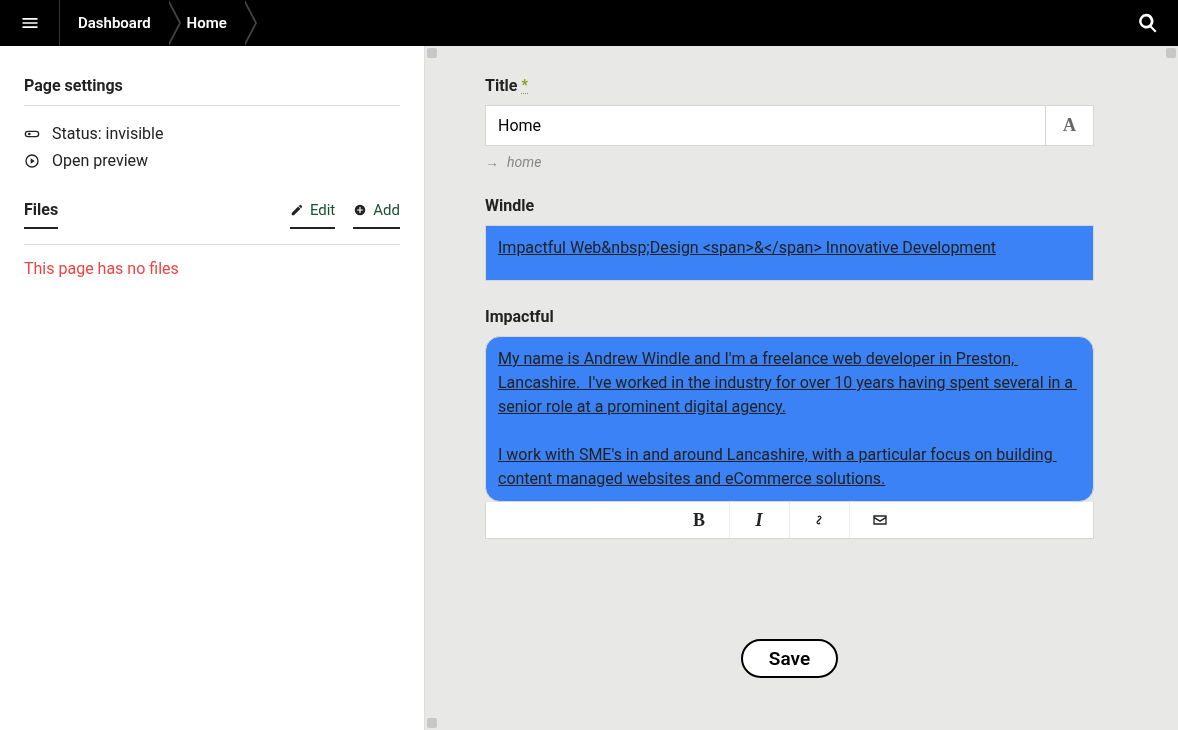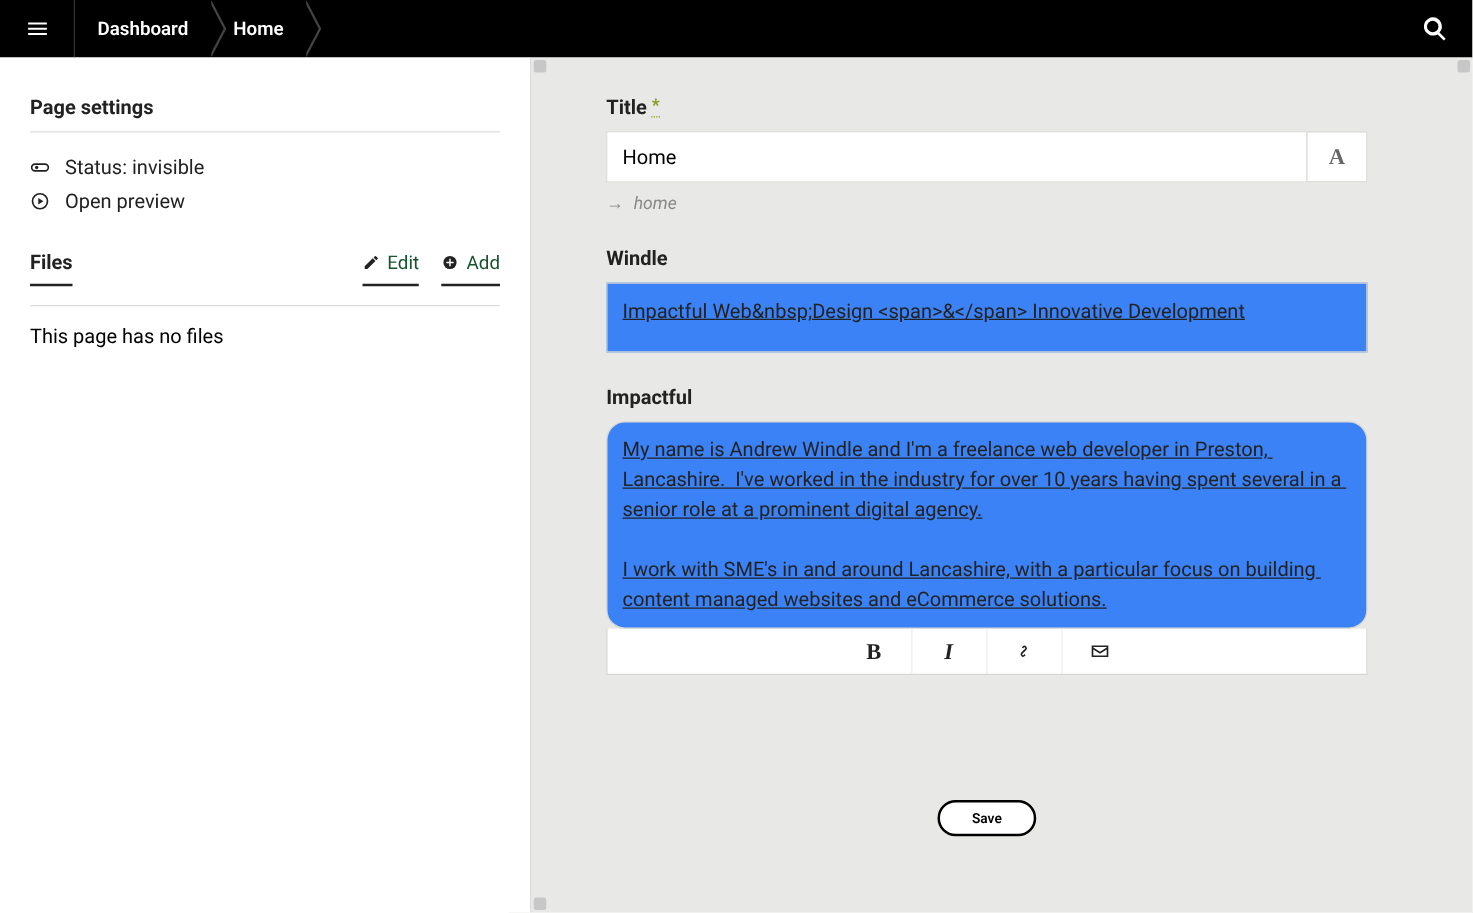--- a/index.html
+++ b/index.html
@@ -130,21 +130,21 @@
   .files-actions .fa {
     display: flex;
     align-items: center;
     gap: 6px;
     cursor: pointer;
     border-bottom: 2px solid #222;
     padding-bottom: 8px;
     margin-bottom: -9px;
   }
   .files-actions svg { width: 14px; height: 14px; fill: #222; }
-  .files-empty { color: #000000; font-size: 16px; }
+  .files-empty { color: #ef4444; font-size: 16px; }
 
   
   .main {
     flex: 1;
     background: #e8e8e6;
     position: relative;
     border-left: 1px solid #ddd;
     overflow: hidden;
   }
   .scroll-track-top {
@@ -265,21 +265,21 @@
   .save-row {
     display: flex;
     justify-content: center;
     margin-top: 100px;
   }
   .save-btn {
     border: 2px solid #000;
     background: #fff;
     border-radius: 999px;
     padding: 6px 26px;
-    font-size: 11px;
+    font-size: 19px;
     font-weight: 600;
     cursor: pointer;
     font-family: inherit;
   }
 </style>
 </head>
 <body>
 
 <div class="topbar">
   <div class="menu-btn">

